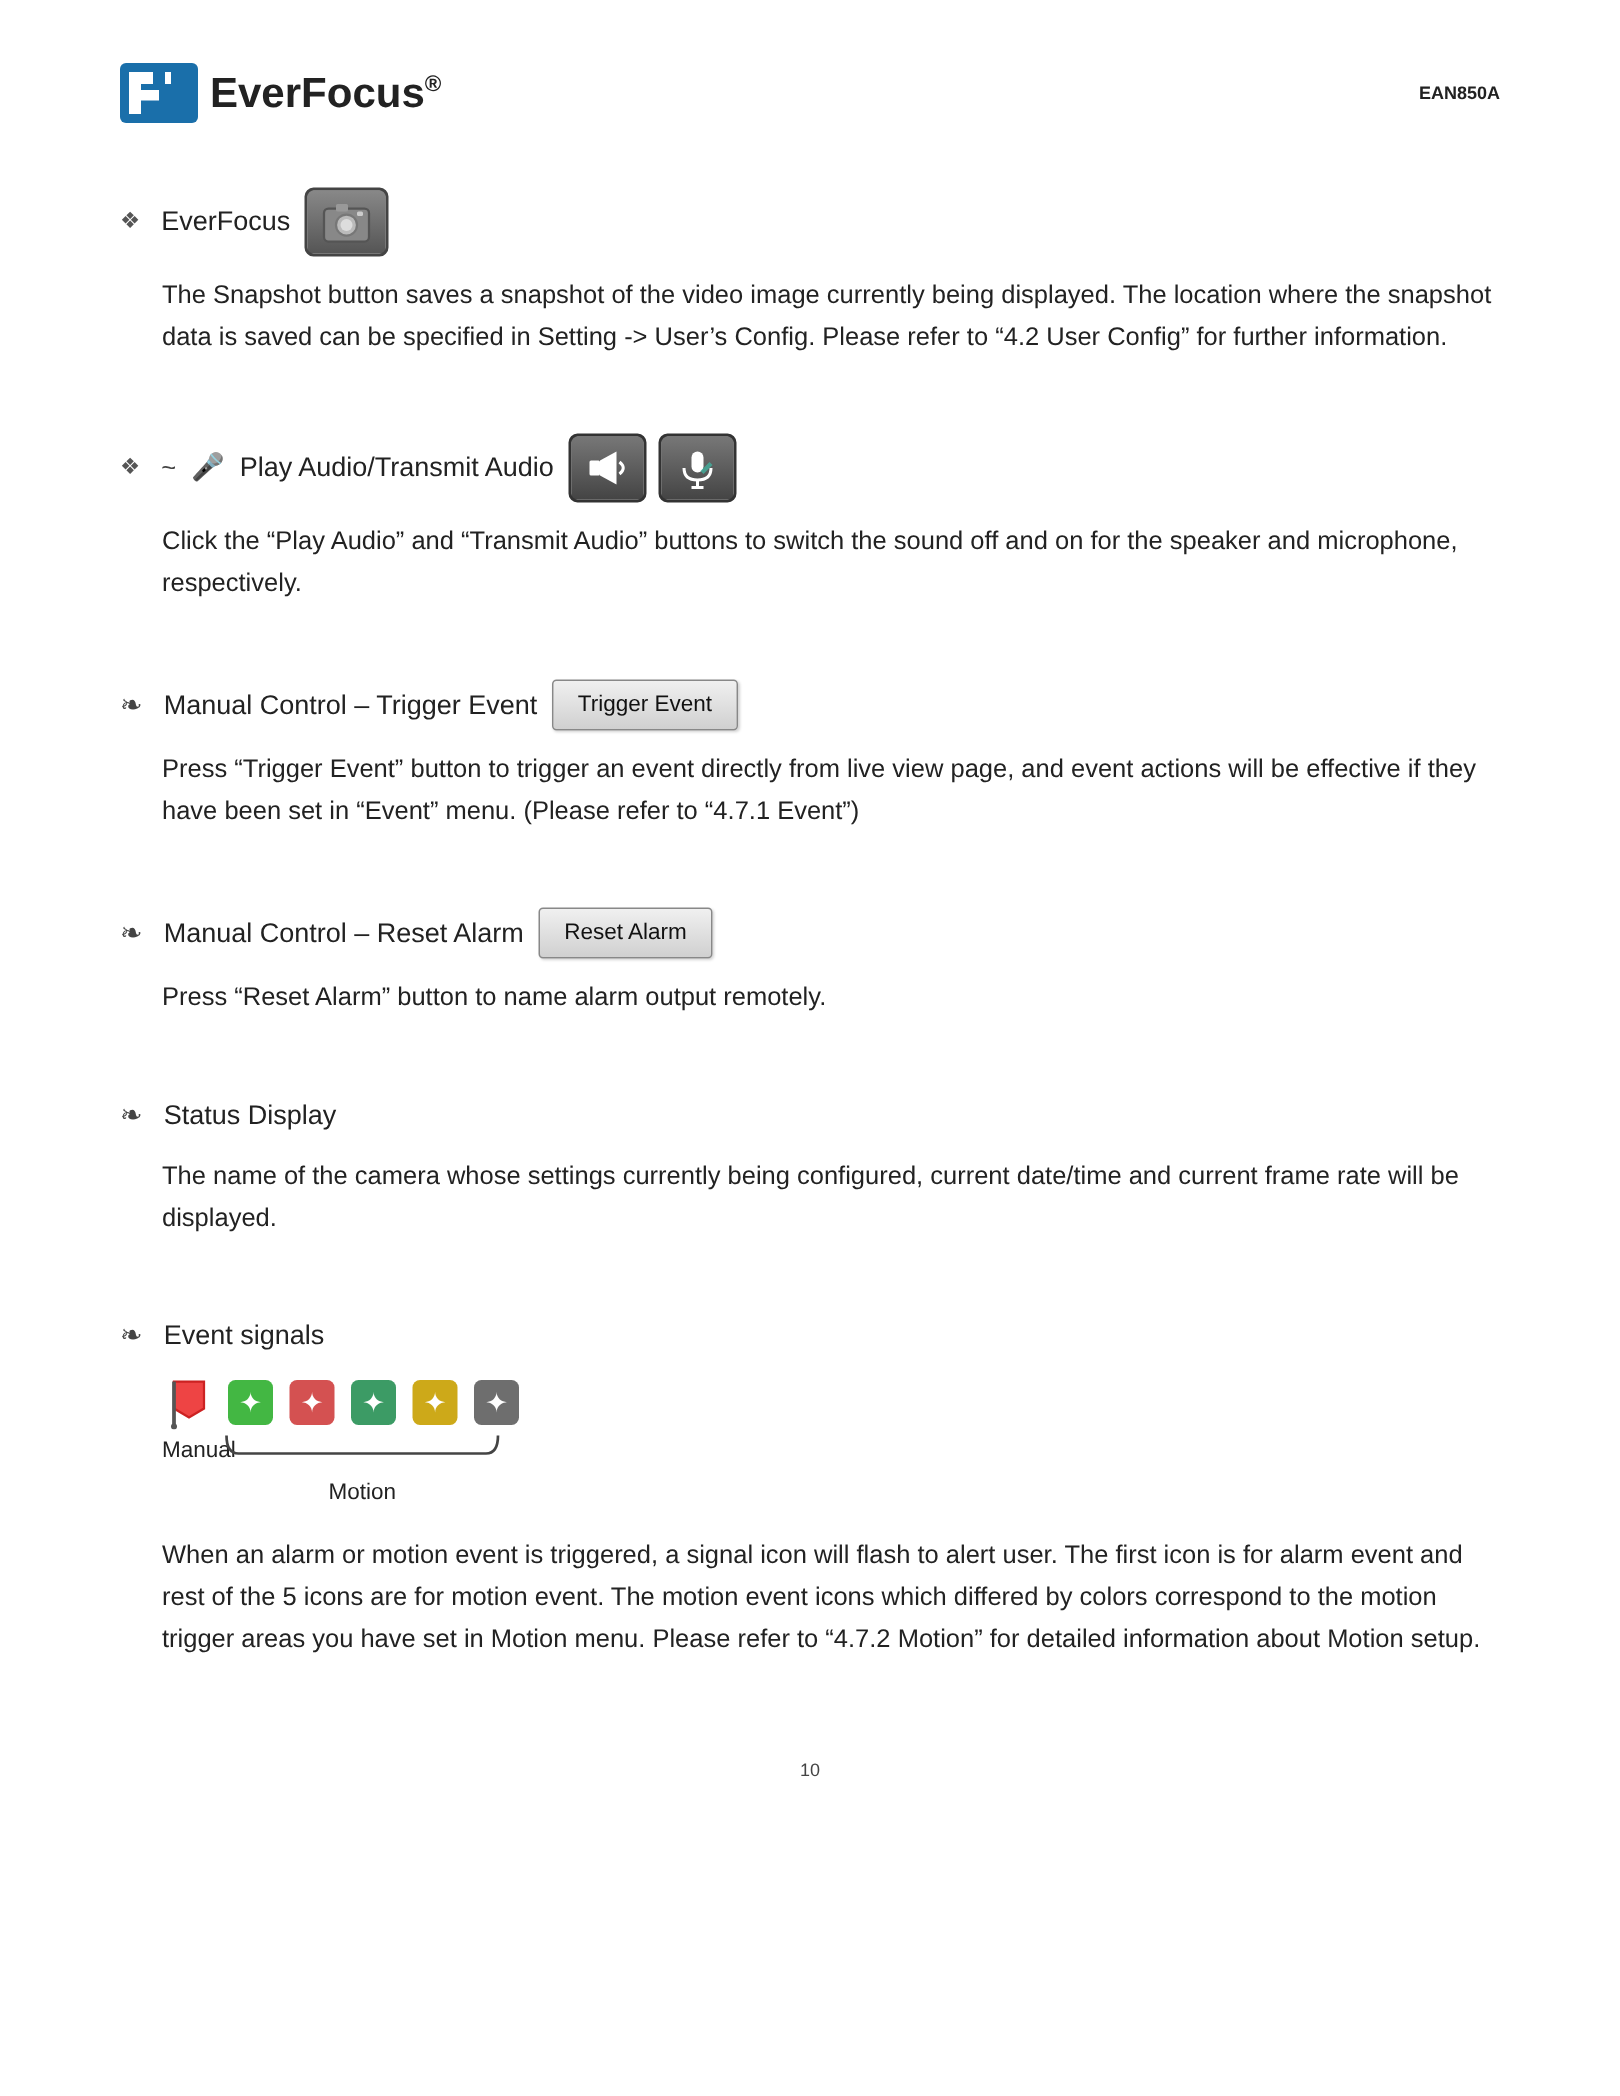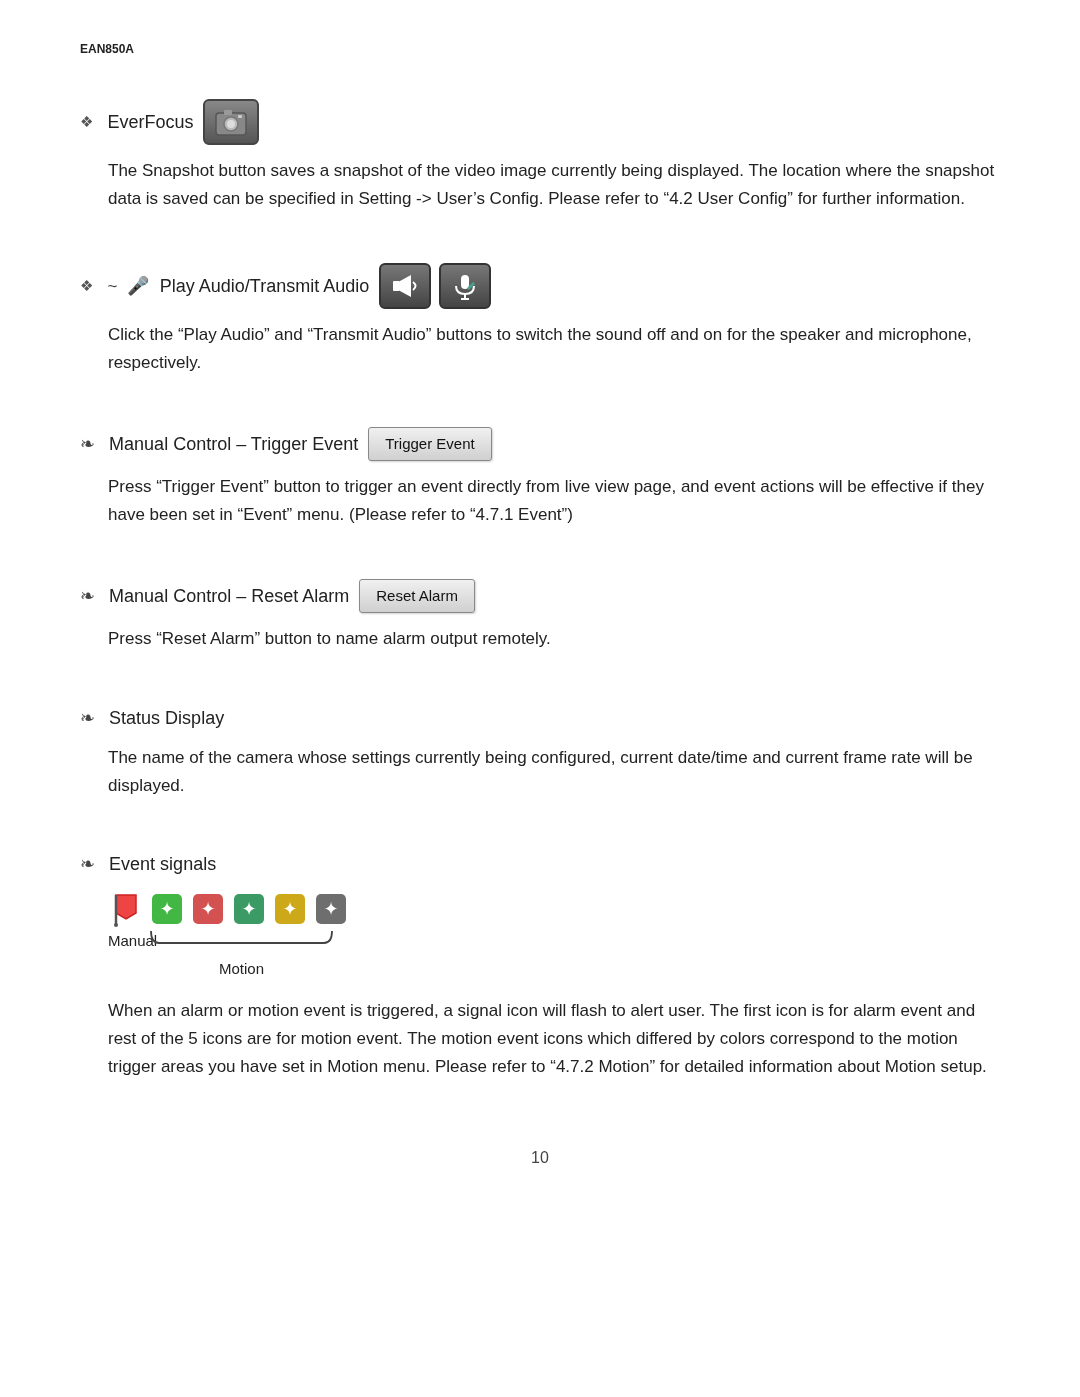--- a/index.html
+++ b/index.html
@@ -109,21 +109,21 @@
       box-shadow: 1px 1px 2px rgba(0,0,0,0.18);
     }
 
     
     .spacer { height: 20px; }
 
     
     .page-number {
       text-align: center;
       margin-top: 64px;
-      font-size: 16px;
+      font-size: 12px;
       color: #444;
     }
 
     
     .diamond { font-size: 15px; color: #555; }
 
     
     .indent { padding-left: 28px; }
 
     .section-header-inline {
@@ -131,20 +131,35 @@
       align-items: center;
       gap: 10px;
       margin-bottom: 12px;
       flex-wrap: wrap;
     }
   </style>
 </head>
 <body>
 
 <div class="header">
+  <div class="logo">
+
+    <svg class="logo-icon" viewBox="0 0 52 40" xmlns="http://www.w3.org/2000/svg">
+
+      <rect x="0" y="0" width="52" height="40" rx="4" fill="#1a6faa"></rect>
+      <rect x="6" y="6" width="8" height="28" fill="white"></rect>
+      <rect x="6" y="6" width="28" height="8" fill="white"></rect>
+      <rect x="6" y="18" width="20" height="7" fill="white"></rect>
+
+      <rect x="22" y="6" width="8" height="8" fill="#1a6faa"></rect>
+    </svg>
+    <span style="font-size:28px;font-weight:bold;color:#222;font-family:Arial,sans-serif;">
+      <span>EverFocus</span><span style="font-size:15px;vertical-align:super;">®</span>
+    </span>
+  </div>
   <div class="model-name">EAN850A</div>
 </div>
 
 <div class="section">
   <div class="section-header-inline">
     <span class="bullet diamond">❖</span>
     <span class="section-title">EverFocus</span>
 
     <div class="snapshot-btn">
       <svg viewBox="0 0 34 34" xmlns="http://www.w3.org/2000/svg">

